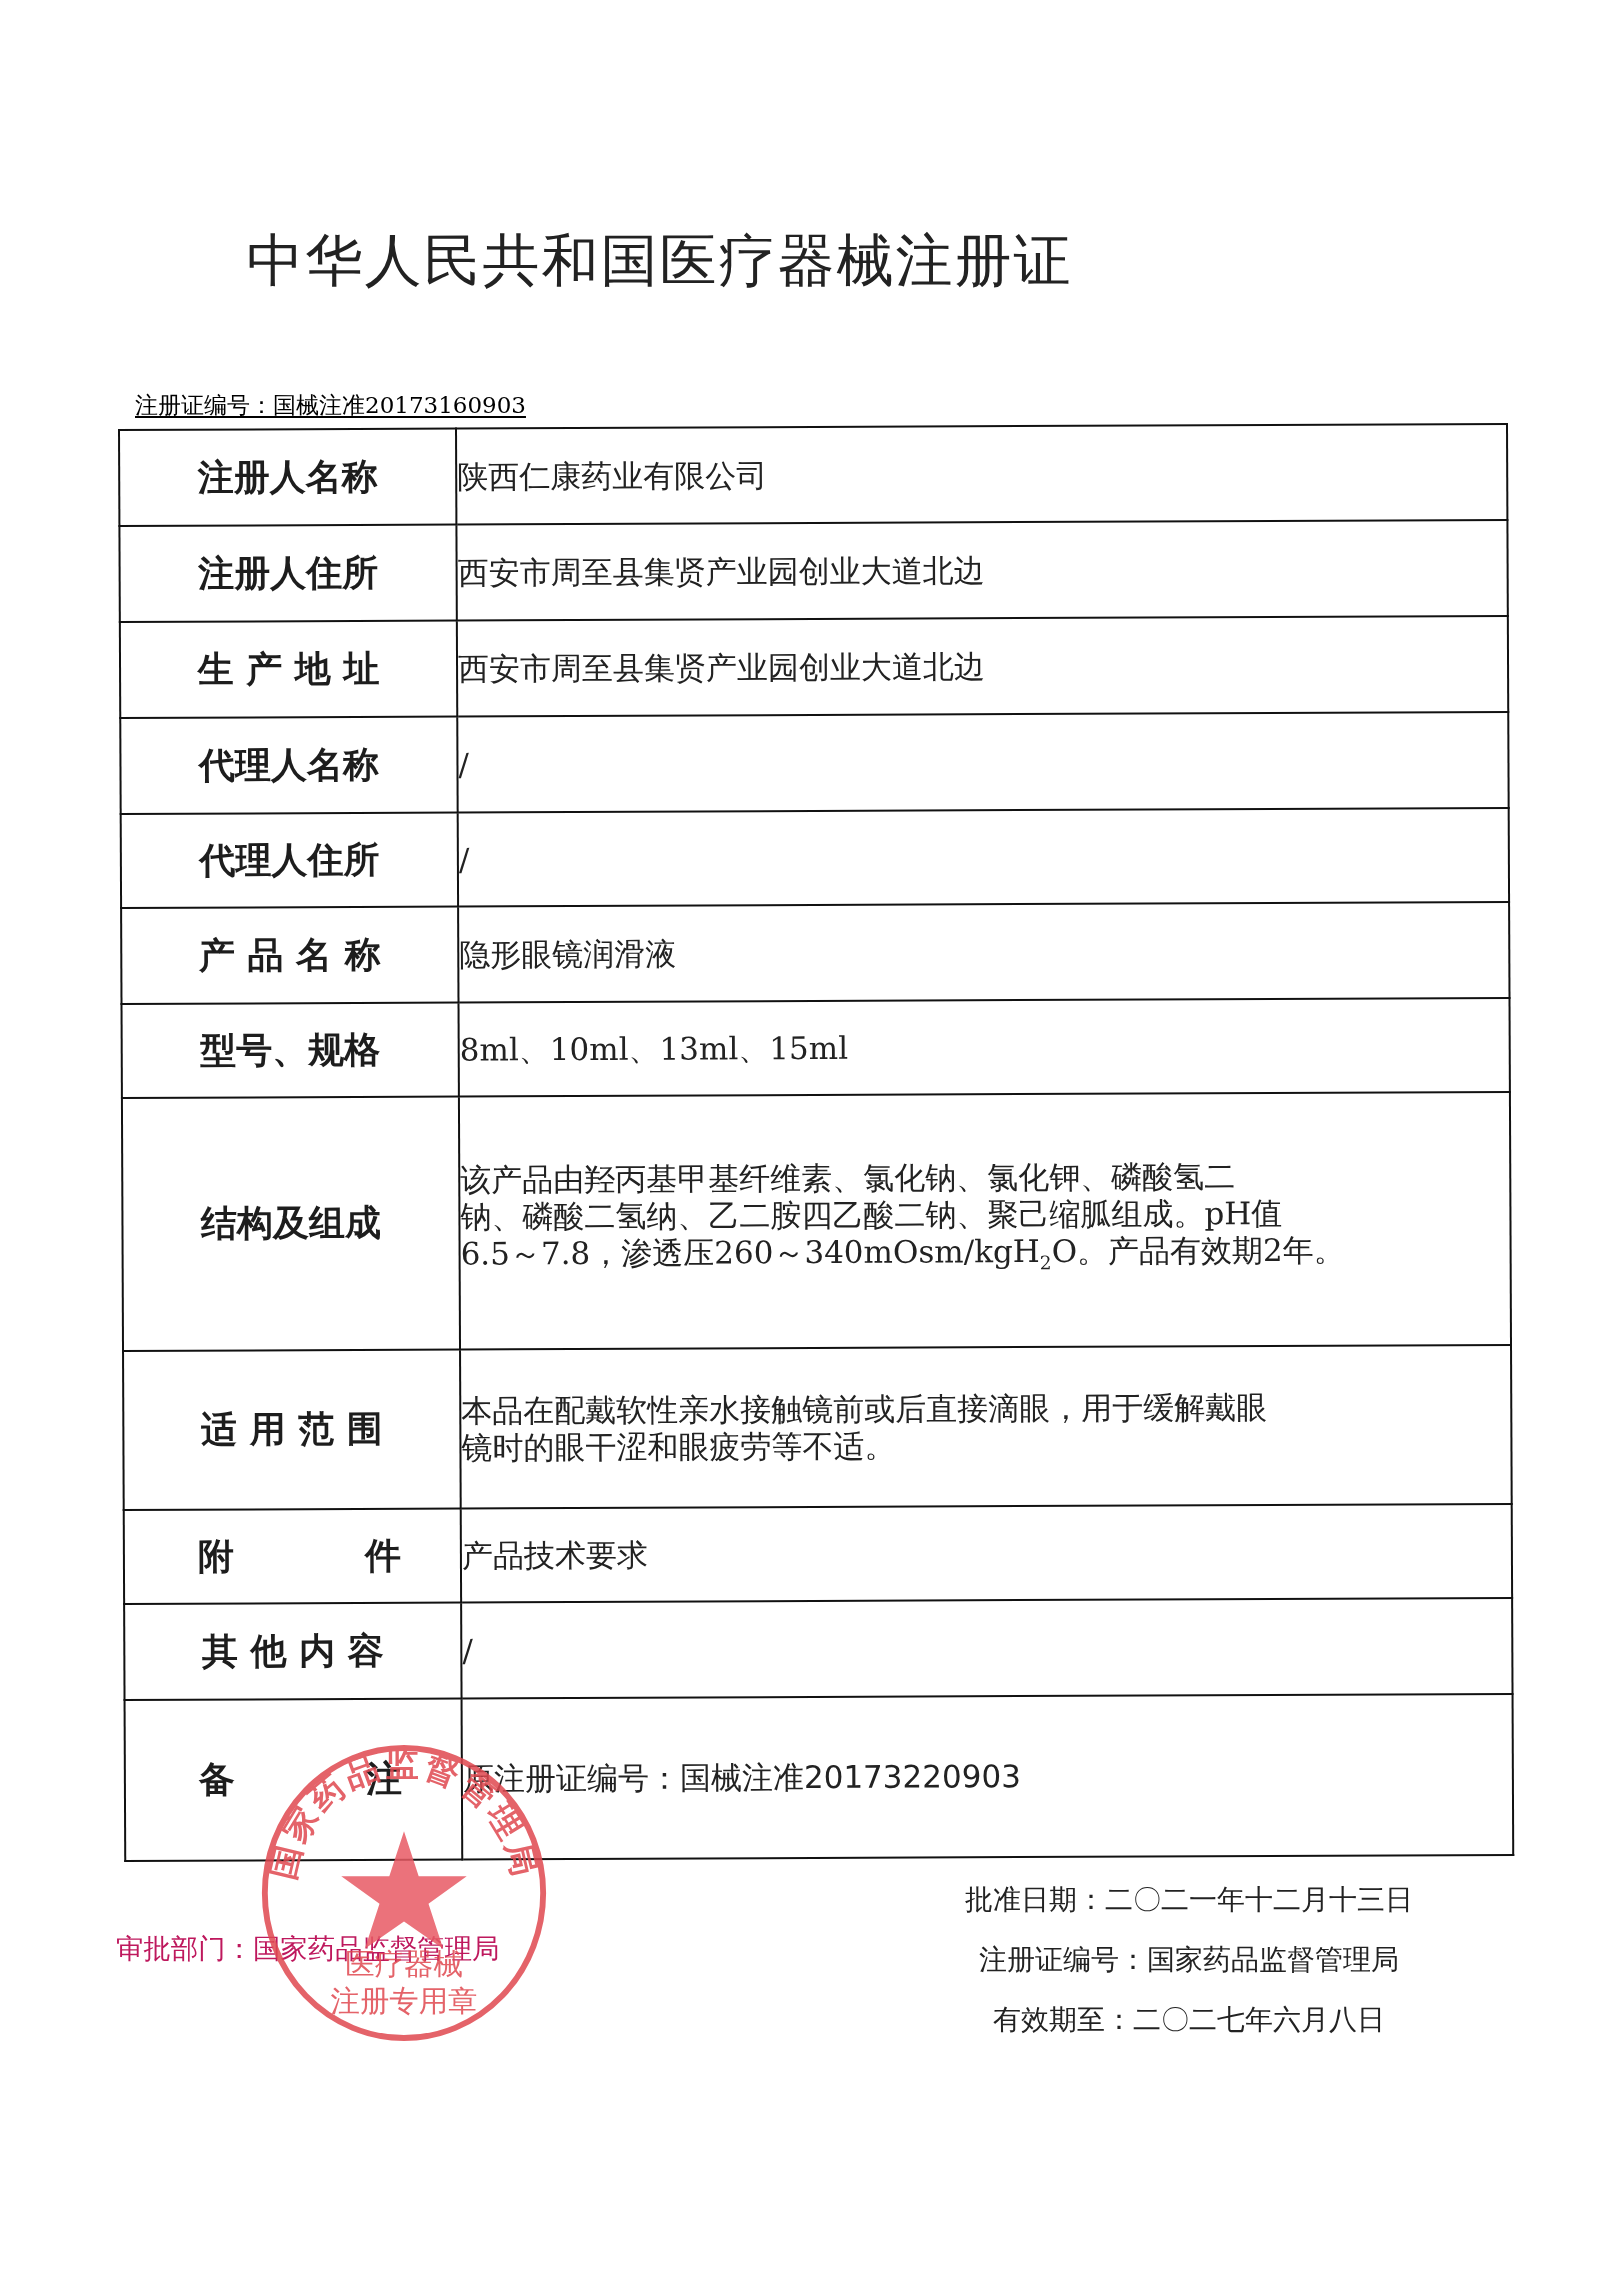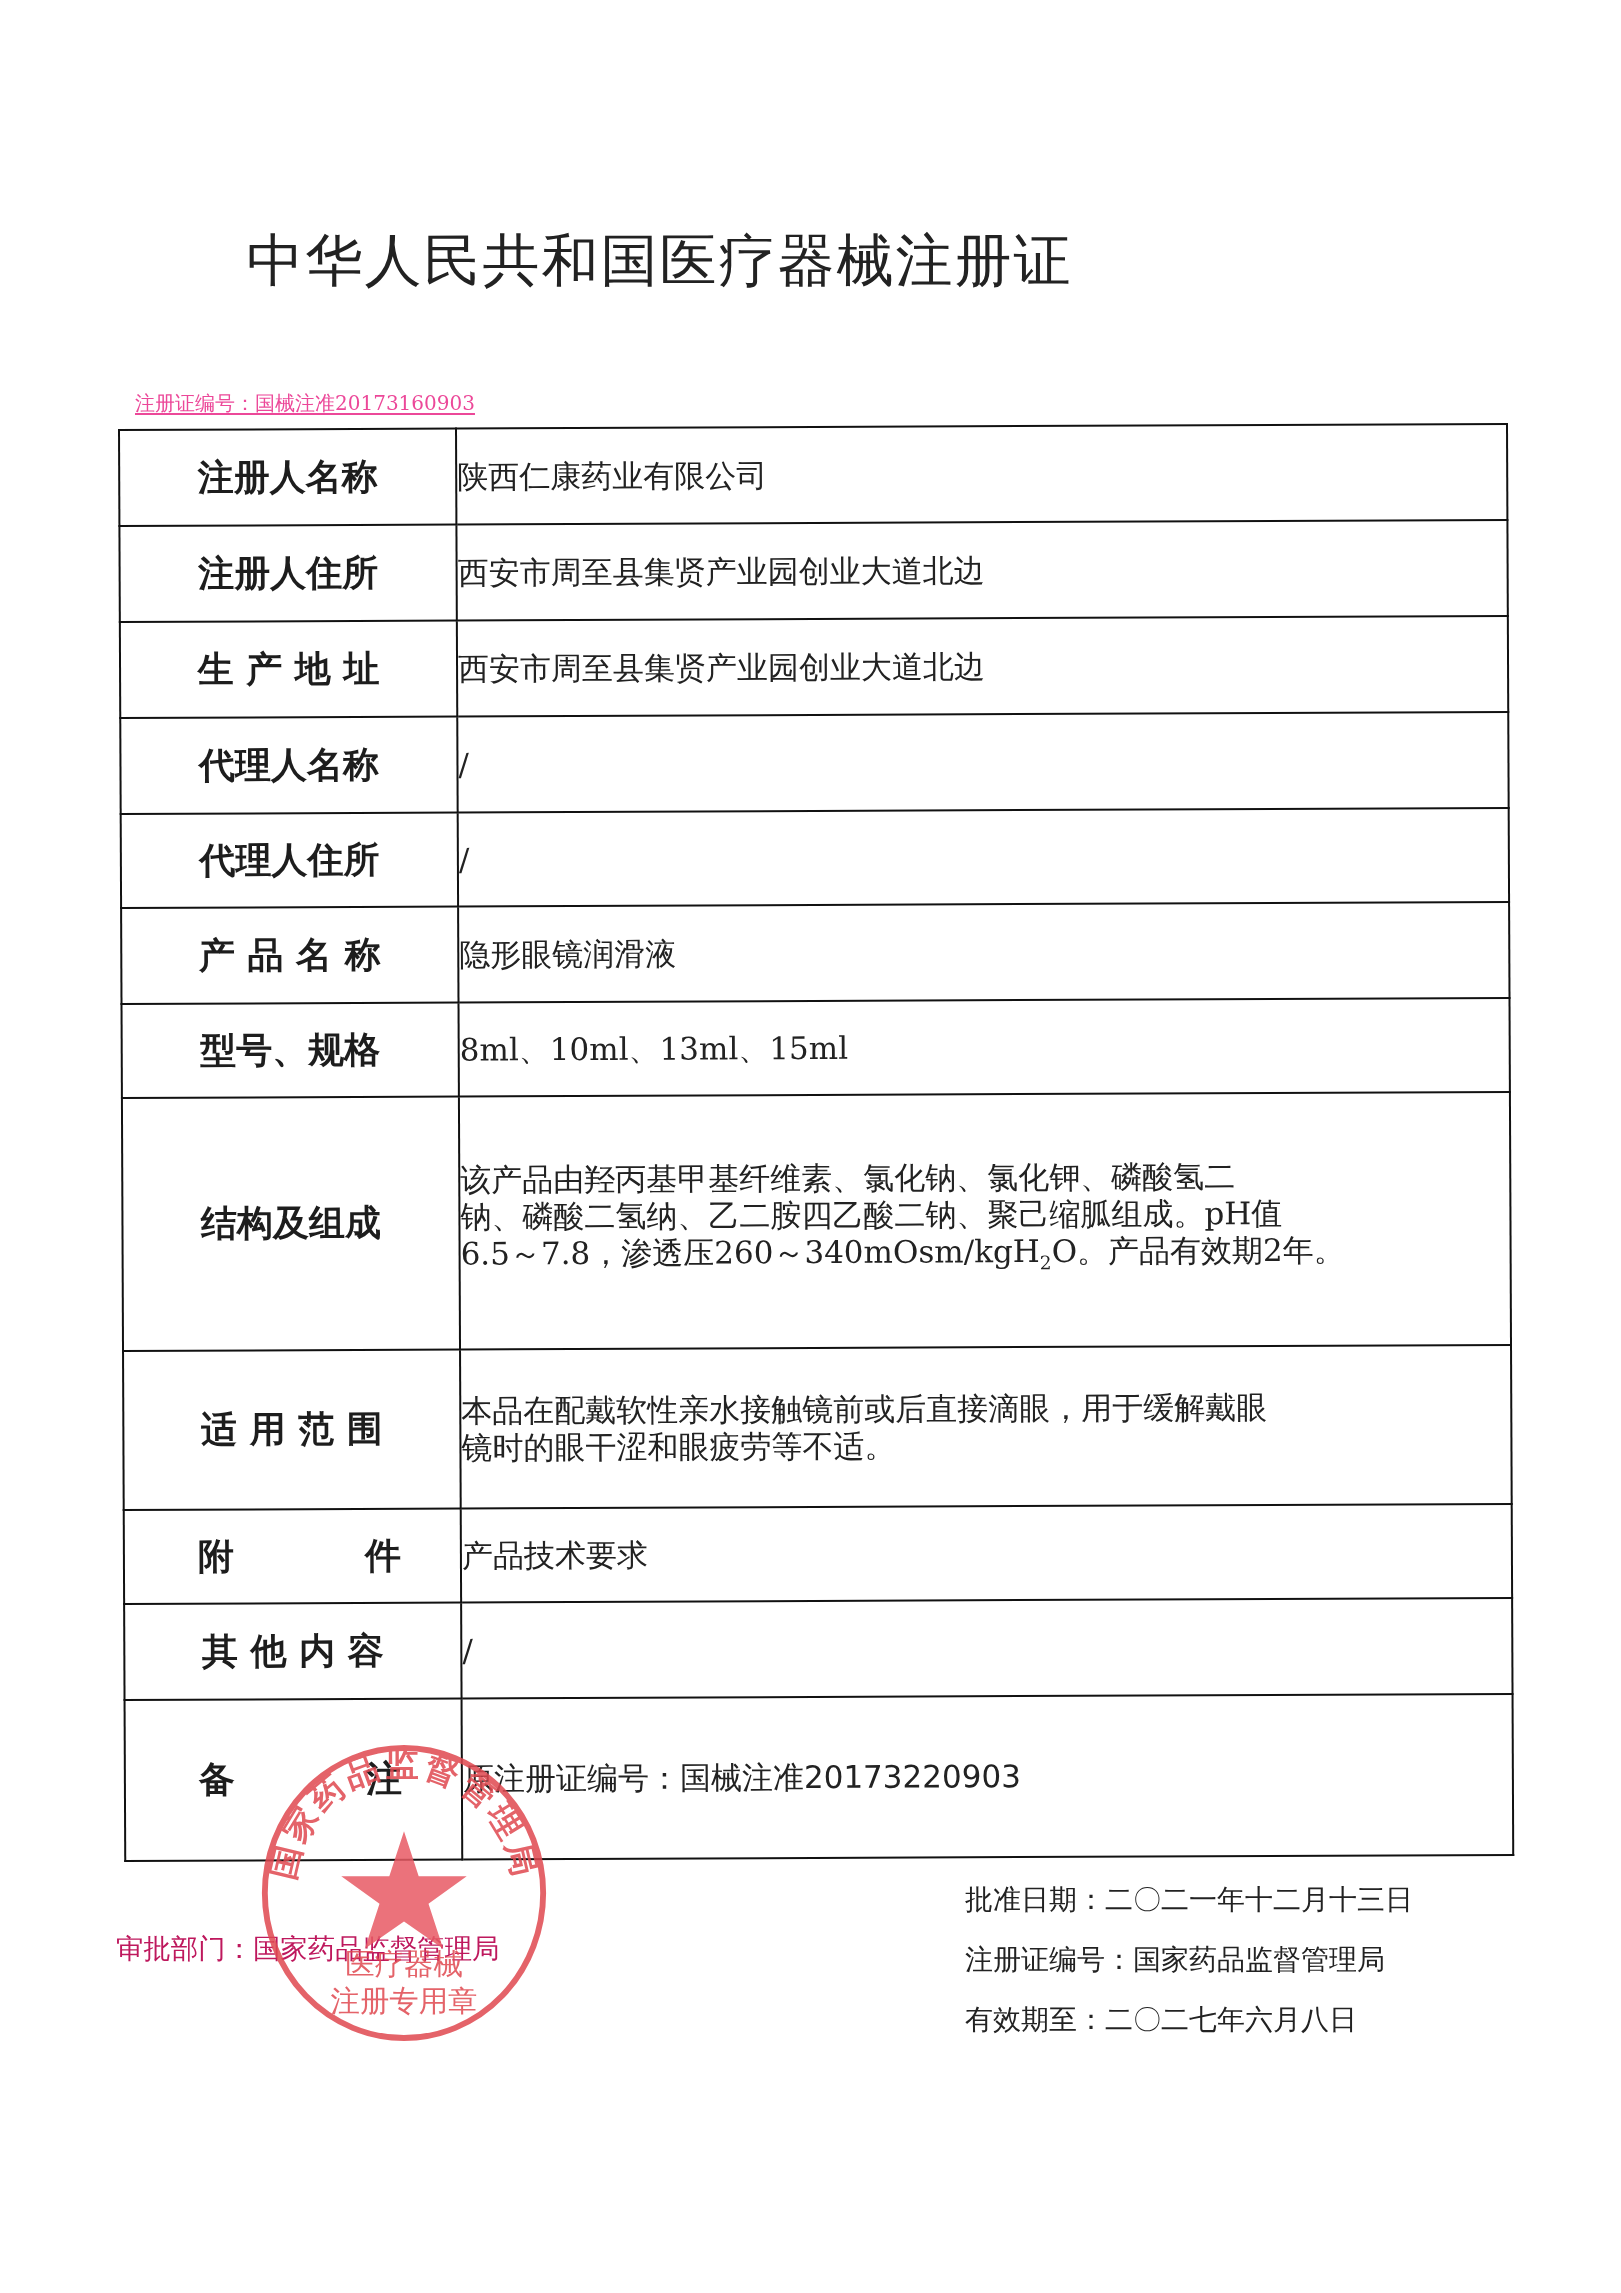--- a/index.html
+++ b/index.html
@@ -6,22 +6,22 @@
   body {
     width: 1621px; height: 2294px; background: #ffffff; position: relative; overflow: hidden;
     font-family: "DejaVu Serif", "Liberation Serif", serif; color: #1a1a1a;
   }
   .title {
     position: absolute; left: 0; top: 223px; width: 1319px; text-align: center;
     font-family: Liberation Serif, serif;
     font-size: 57px; letter-spacing: 2px; color: #222;
   }
   .cert-no {
-    position: absolute; left: 135px; top: 390px; font-size: 20px;
-    text-decoration: underline; text-underline-offset: 2.9px; color: #ec4899;
+    position: absolute; left: 135px; top: 390px; font-size: 23px;
+    text-decoration: underline; text-underline-offset: 2.9px; color: #000000;
   }
   .cert-no .lbl { font-family: "DejaVu Sans", "Liberation Sans", sans-serif; }
   table.reg {
     position: absolute; left: 118px; top: 429px; width: 1390px;
     border-collapse: collapse; transform: rotate(-0.25deg); transform-origin: left top;
   }
   table.reg td { border: 2.9px solid #111; padding: 0; vertical-align: middle; }
   td.lab {
     width: 335px; font-family: "DejaVu Sans", "Liberation Sans", sans-serif;
     font-weight: bold; font-size: 36px; color: #1d1d1d; text-align: center;
@@ -30,21 +30,21 @@
   td.val {
     font-size: 31px; color: #222; padding-left: 19.6px; padding-right: 19.6px; line-height: 37px;
   }
   td.val.sans { font-family: "DejaVu Sans", "Liberation Sans", sans-serif; }
   .footer-left {
     position: absolute; left: 116px; top: 1931px; font-size: 27.4px;
     font-family: "DejaVu Sans", "Liberation Sans", sans-serif; color: #be185d;
   }
   .dates {
     position: absolute; left: 965px; top: 1870px; font-size: 28px;
-    font-family: "DejaVu Sans", "Liberation Sans", sans-serif; color: #222; line-height: 60px;
+    font-family: "DejaVu Sans", "Liberation Sans", sans-serif; color: #222; line-height: 60px; text-align: center;
   }
   .seal {
     position: absolute; left: 257px; top: 1741px; width: 294px; height: 304px;
     pointer-events: none; opacity: 0.85;
   }
   sub { font-size: 60%; }
 </style>
 </head>
 <body>
 

